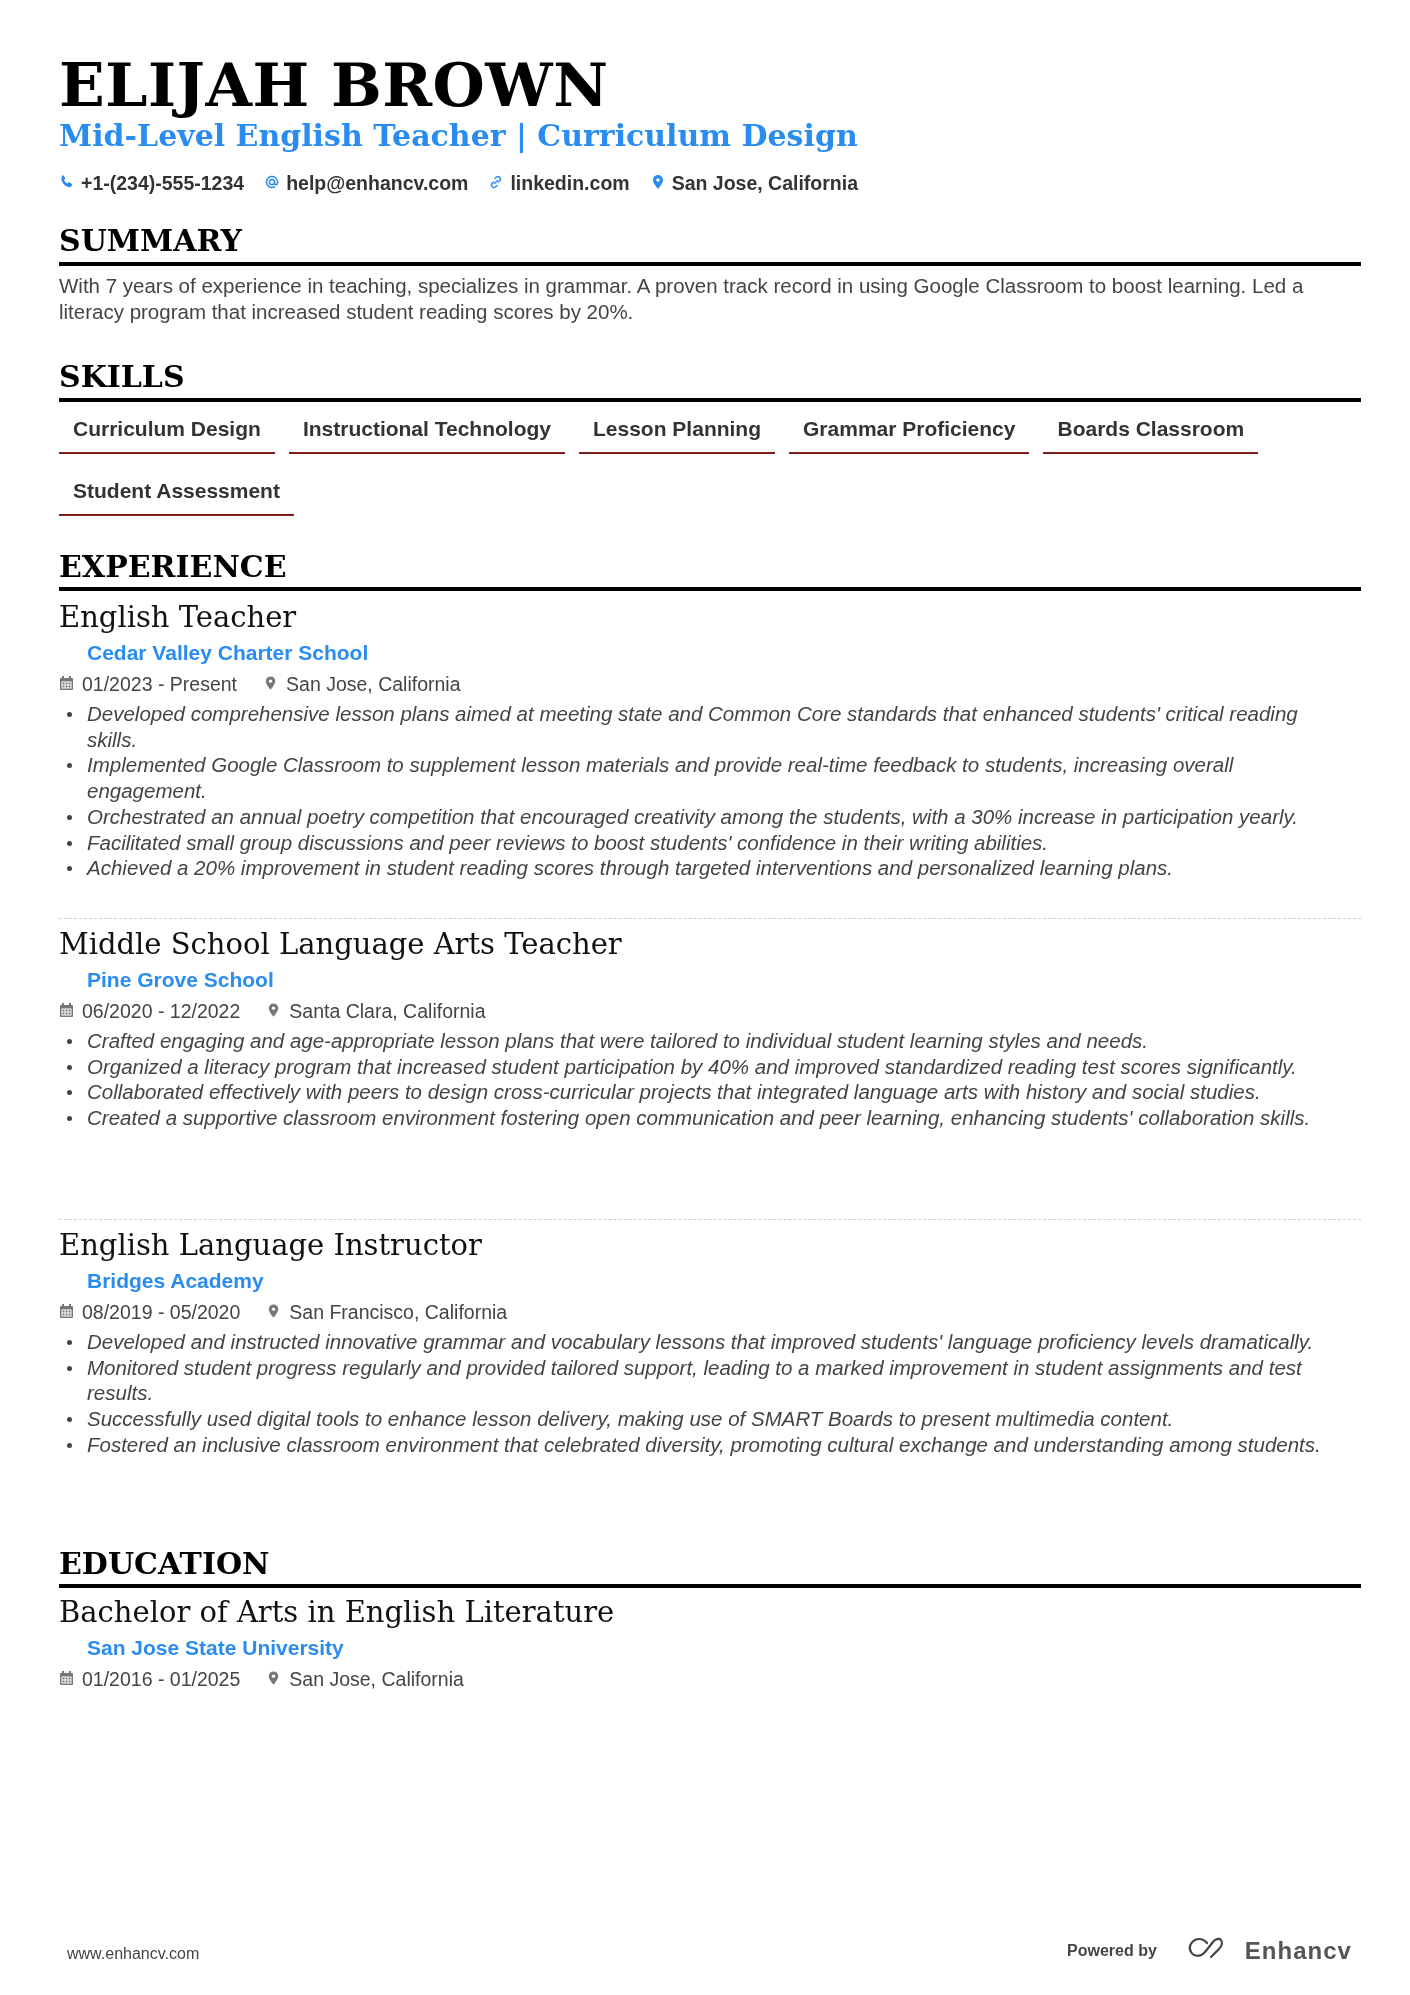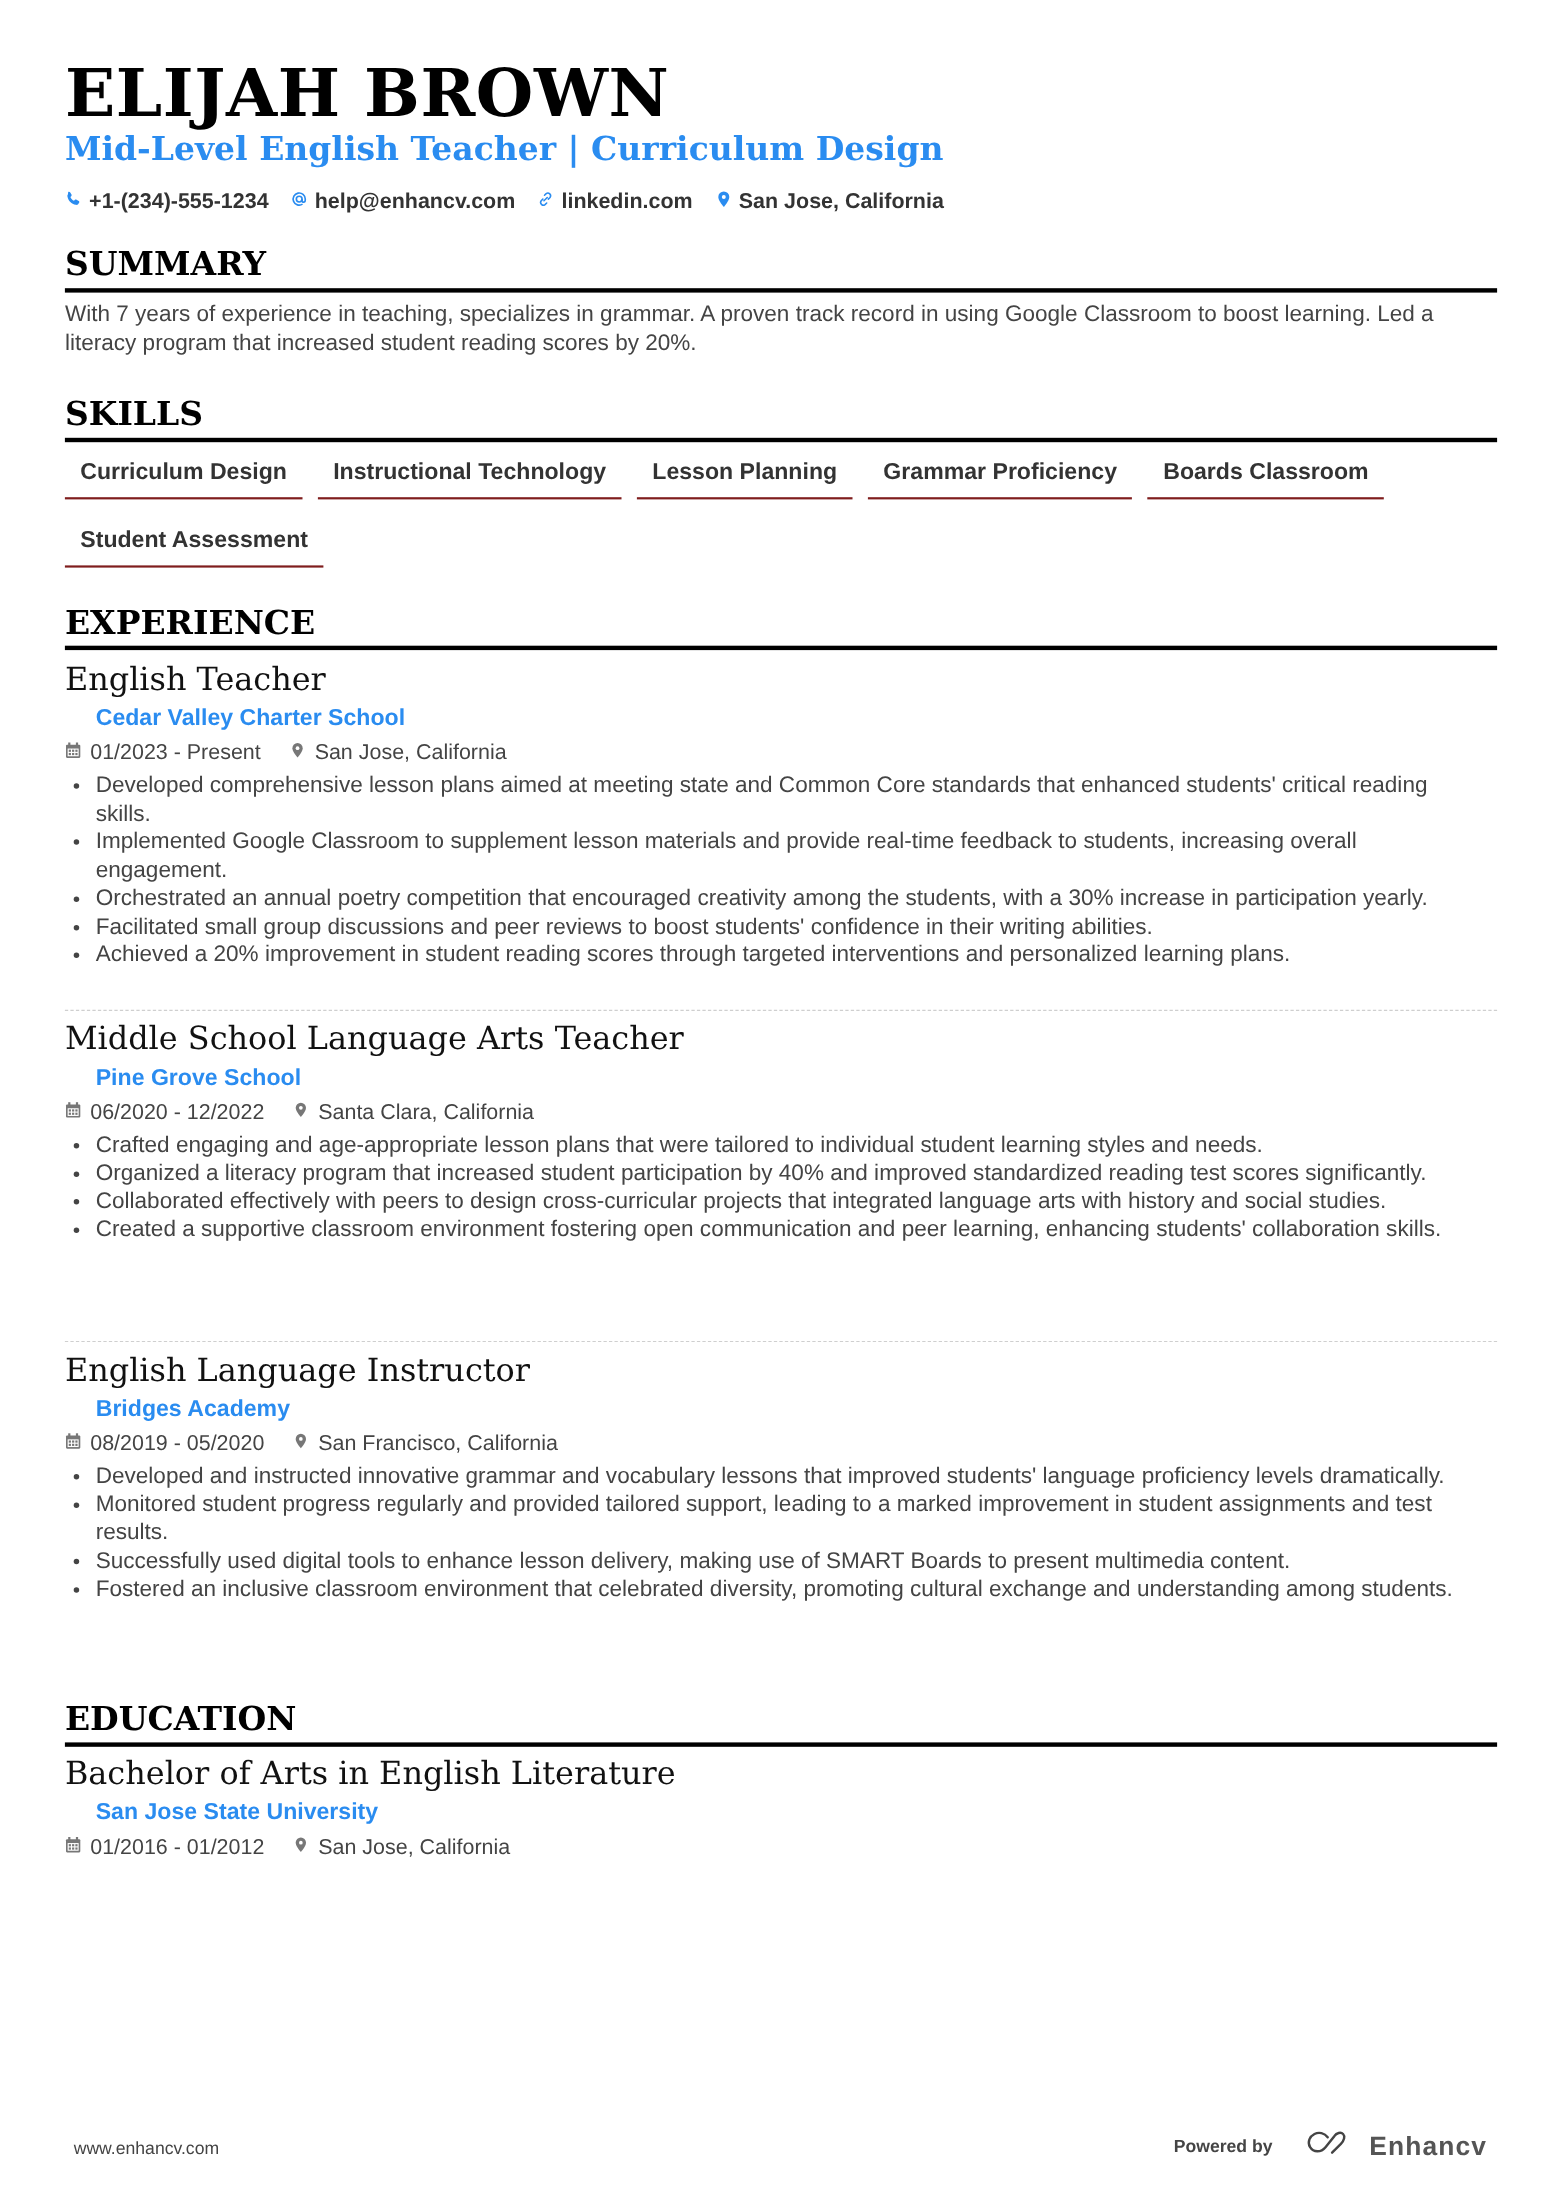--- a/index.html
+++ b/index.html
@@ -16,21 +16,21 @@
   .summary { position: absolute; left: 0; top: 273px; width: 1302px; font-size: 20.5px; line-height: 26px; color: #444; }
   .skills { position: absolute; left: 0; top: 410px; width: 1302px; display: flex; flex-wrap: wrap; column-gap: 14px; row-gap: 18px; }
   .skill { font-size: 21px; font-weight: bold; color: #333; padding: 6px 14px 10px 14px; border-bottom: 2px solid #7f1d1d; line-height: 26px; white-space: nowrap; }
   .job { position: absolute; left: 0; width: 1302px; }
   .job-title { font-family: "DejaVu Serif", serif; font-size: 29px; color: #111; line-height: 36px; }
   .job-company { font-size: 21px; font-weight: bold; color: #2a8cf0; line-height: 28px; margin-top: 4px; margin-left: 28px; }
   .job-meta { display: flex; gap: 26px; font-size: 19.5px; color: #444; line-height: 26px; margin-top: 4px; }
   .meta-item { display: flex; align-items: center; gap: 8px; }
   .meta-item svg { width: 15px; height: 16px; }
   .bullets { list-style: none; margin-top: 4px; }
-  .bullets li { position: relative; padding-left: 28px; font-size: 20.5px; line-height: 25.7px; color: #444; padding-right: 10px; }
+  .bullets li { position: relative; padding-left: 28px; font-size: 20.5px; line-height: 25.7px; color: #444; padding-right: 10px; font-style: italic; }
   .bullets li::before { content: ""; position: absolute; left: 8px; top: 11px; width: 5px; height: 5px; border-radius: 50%; background: #444; }
   .dashed { position: absolute; left: 0; width: 1302px; border-top: 1.5px dashed #cfcfcf; }
   .footer-left { position: absolute; left: 67px; top: 1945px; font-size: 16px; color: #444; }
   .footer-right { position: absolute; left: 1067px; top: 1935px; display: flex; align-items: center; gap: 28px; font-weight: bold; }
   .powered { font-size: 16px; color: #444; }
   .brand { display: flex; align-items: center; gap: 12px; font-size: 24px; color: #555; letter-spacing: 1px; }
 </style>
 </head>
 <body>
 
@@ -222,21 +222,21 @@
               <rect x="2.5" y="6.5" width="10" height="7" fill="#fff"></rect>
               <g fill="#777">
                 <rect x="3.5" y="7.5" width="2" height="2"></rect>
                 <rect x="6.5" y="7.5" width="2" height="2"></rect>
                 <rect x="9.5" y="7.5" width="2" height="2"></rect>
                 <rect x="3.5" y="10.5" width="2" height="2"></rect>
                 <rect x="6.5" y="10.5" width="2" height="2"></rect>
                 <rect x="9.5" y="10.5" width="2" height="2"></rect>
               </g>
             </svg></span>
-        <span>01/2016 - 01/2012</span>
+        <span>01/2016 - 01/2025</span>
       </div>
       <div class="meta-item">
         <span><svg viewBox="0 0 16 16">
               <path d="M8 1a5 5 0 0 1 5 5c0 3.5-5 9-5 9S3 9.5 3 6a5 5 0 0 1 5-5z" fill="#777"></path>
               <circle cx="8" cy="6" r="1.8" fill="#fff"></circle>
             </svg></span>
         <span>San Jose, California</span>
       </div>
     </div>
   </div>

